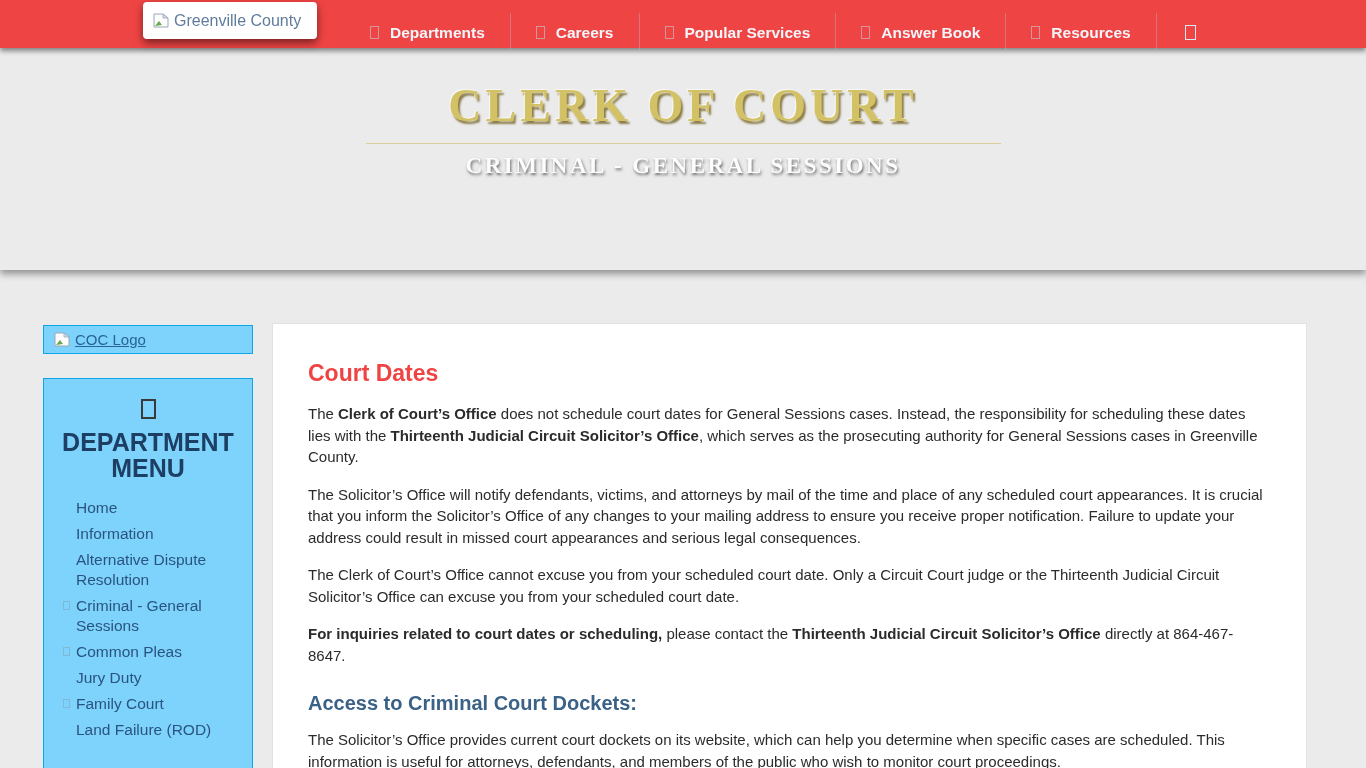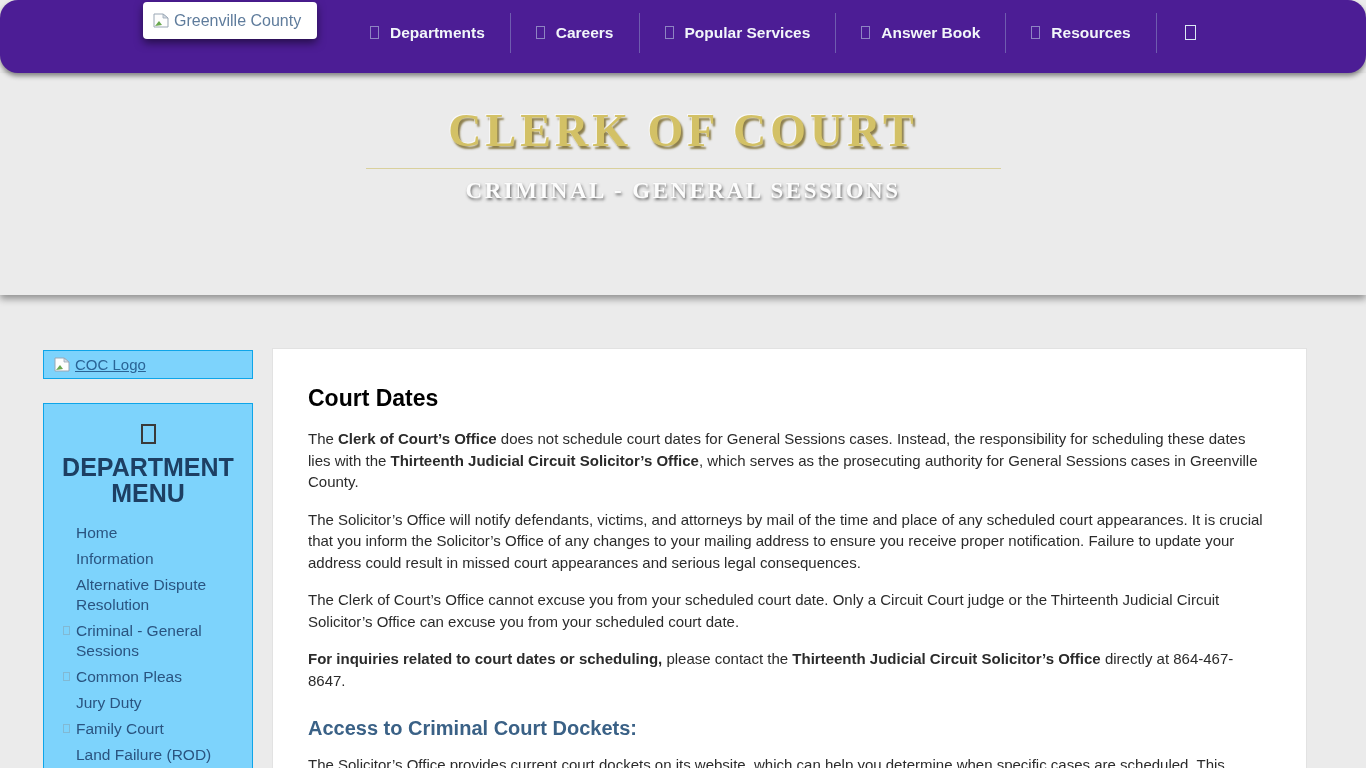--- a/index.html
+++ b/index.html
@@ -5,24 +5,23 @@
   * { margin:0; padding:0; box-sizing:border-box; }
   html,body { width:1366px; height:768px; overflow:hidden; }
   body {
     font-family:"Liberation Sans","DejaVu Sans",sans-serif;
     background:#ebebeb;
     position:relative;
   }
 
   
   .topnav {
-    position:relative; height:73px; background:#4c1d95;
+    position:relative; height:48px; background:#ef4444;
     box-shadow:0 3px 5px rgba(0,0,0,.45);
     z-index:10;
-    border-radius:18px;
   }
   .logo-box {
     position:absolute; left:143px; top:2px; height:37px;
     background:#fff; border-radius:4px;
     display:flex; align-items:center; gap:4px;
     padding:0 16px 0 10px;
     box-shadow:0 4px 9px rgba(0,0,0,.5);
     cursor:pointer; text-decoration:none;
   }
   .logo-box .logo-text { color:#5f7c9c; font-size:16px; white-space:nowrap; }
@@ -103,21 +102,21 @@
   .side-menu li .marker {
     position:absolute; left:-13px; top:5px;
     width:7px; height:9px; border:1px solid #8a8a8a; opacity:.35;
   }
 
   .panel {
     flex:1 1 auto; background:#fff; border:1px solid #e2e2e2;
     padding:36px 36px 40px 35px; min-height:470px;
   }
   .panel .page-h {
-    color:#000000; font-size:23px; font-weight:bold; margin-bottom:16px;
+    color:#ef4444; font-size:23px; font-weight:bold; margin-bottom:16px;
   }
   .panel p {
     color:#2b2b2b; font-size:15px; line-height:21.5px; margin-bottom:16px;
   }
   .panel h3 {
     color:#3a6186; font-size:20px; font-weight:700;
     margin:26px 0 14px 0;
   }
 </style>
 </head>

